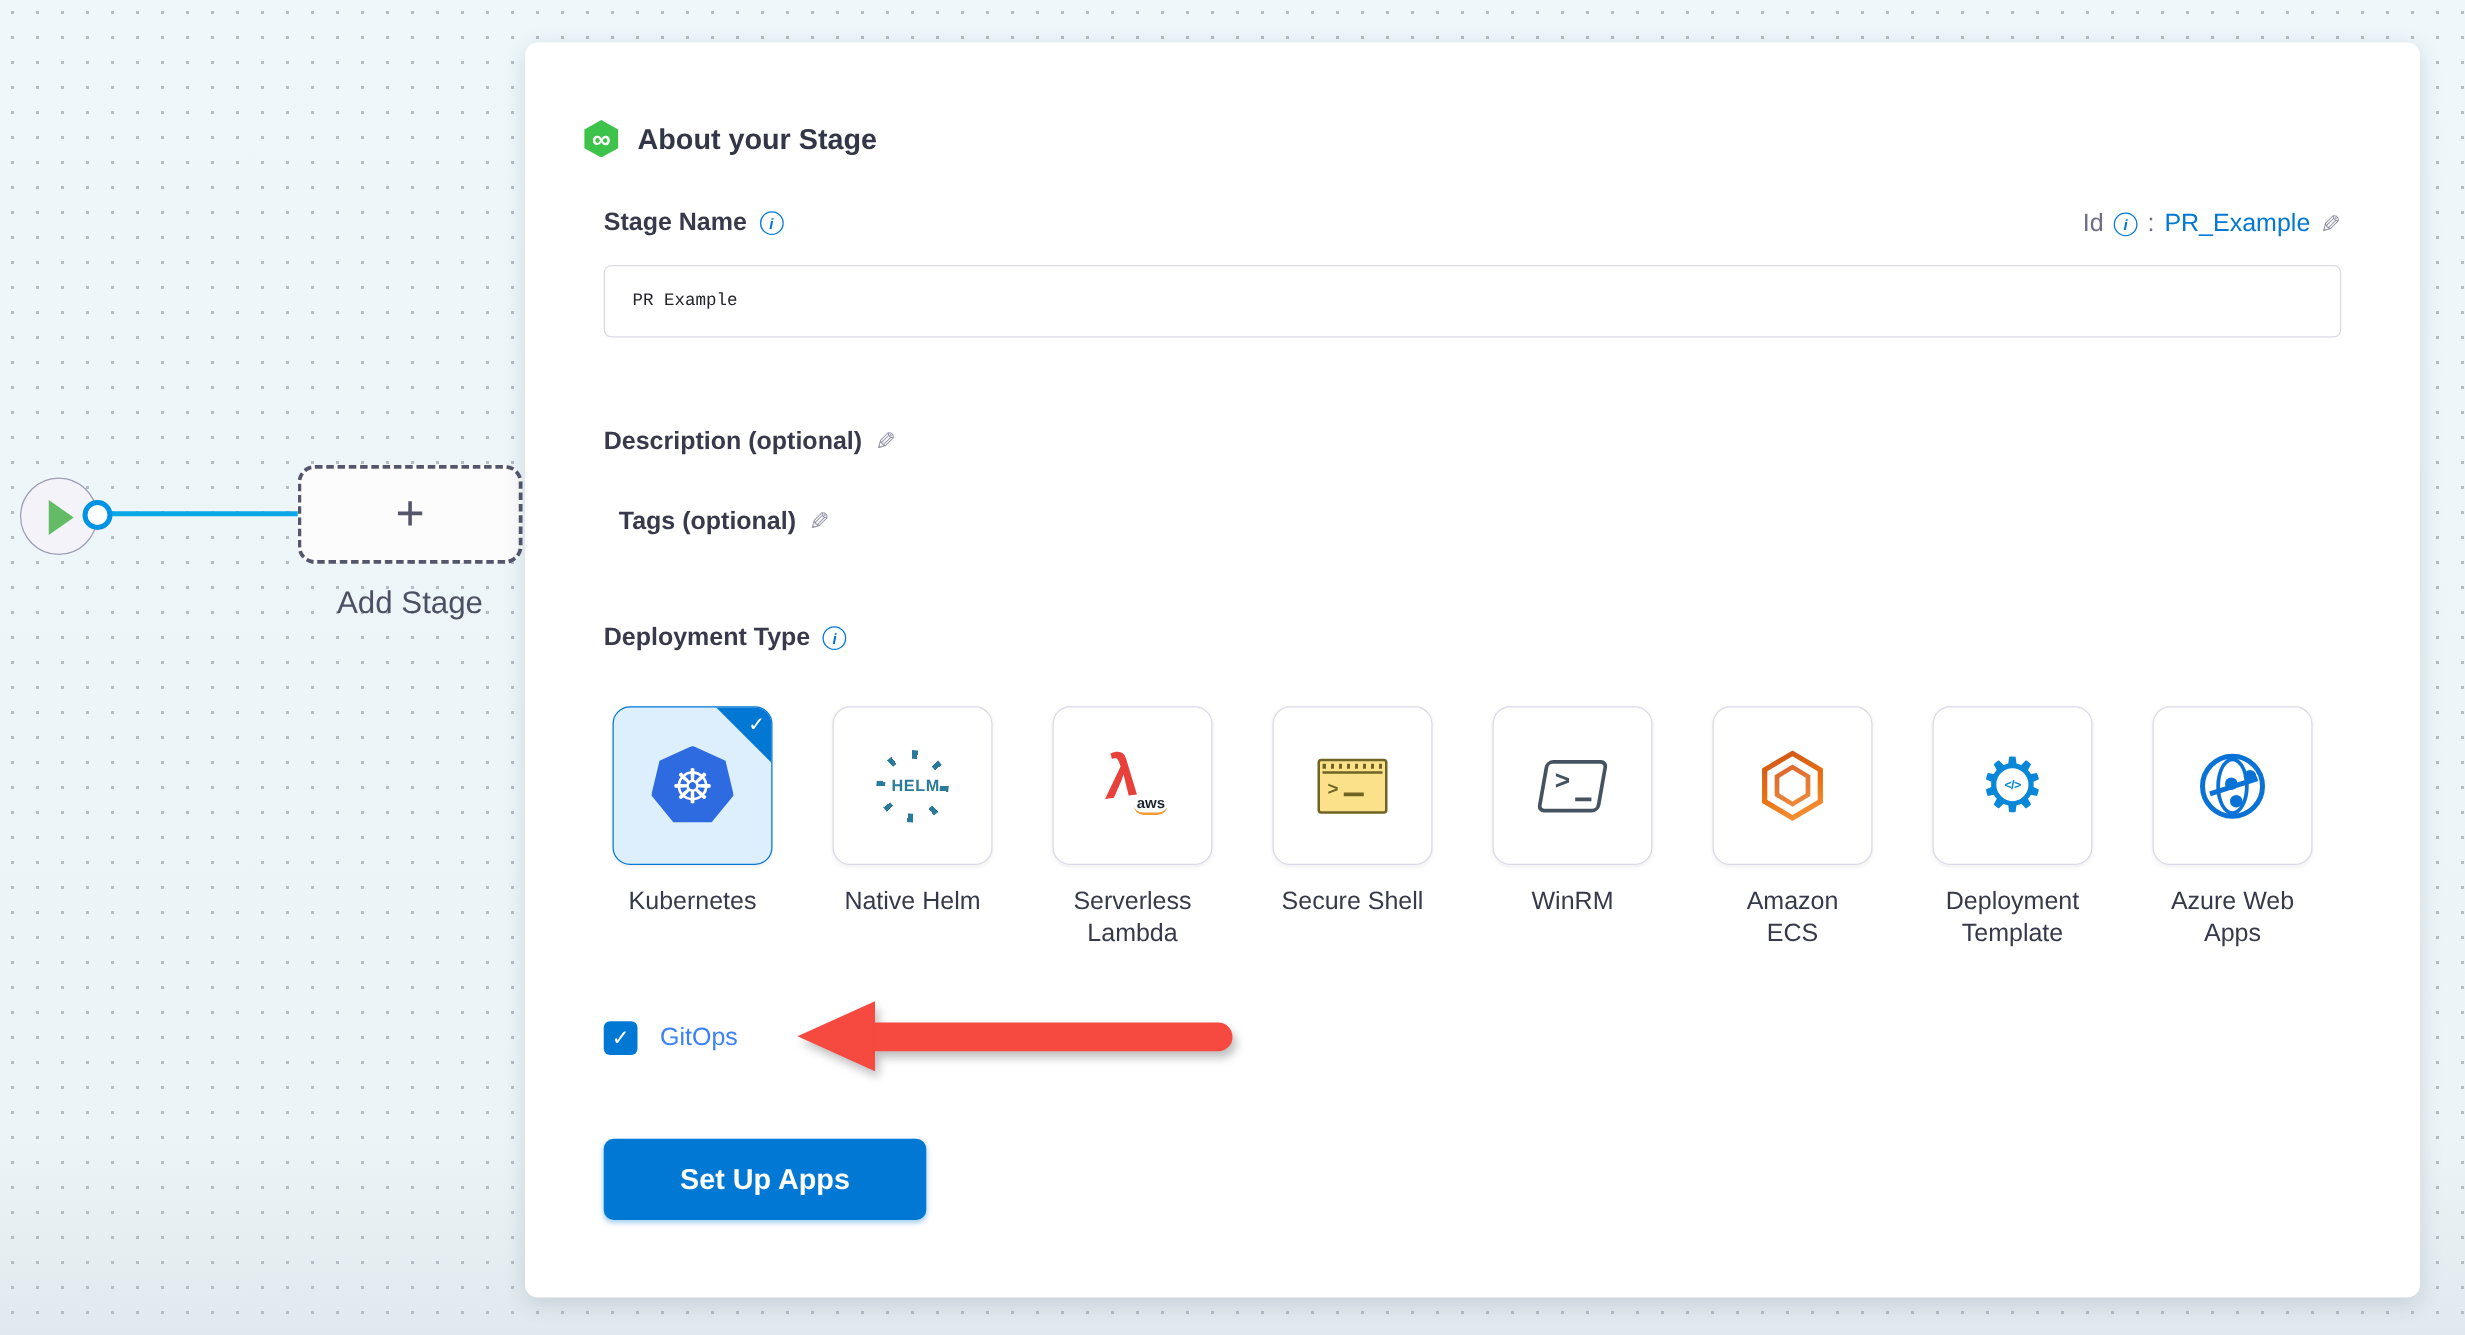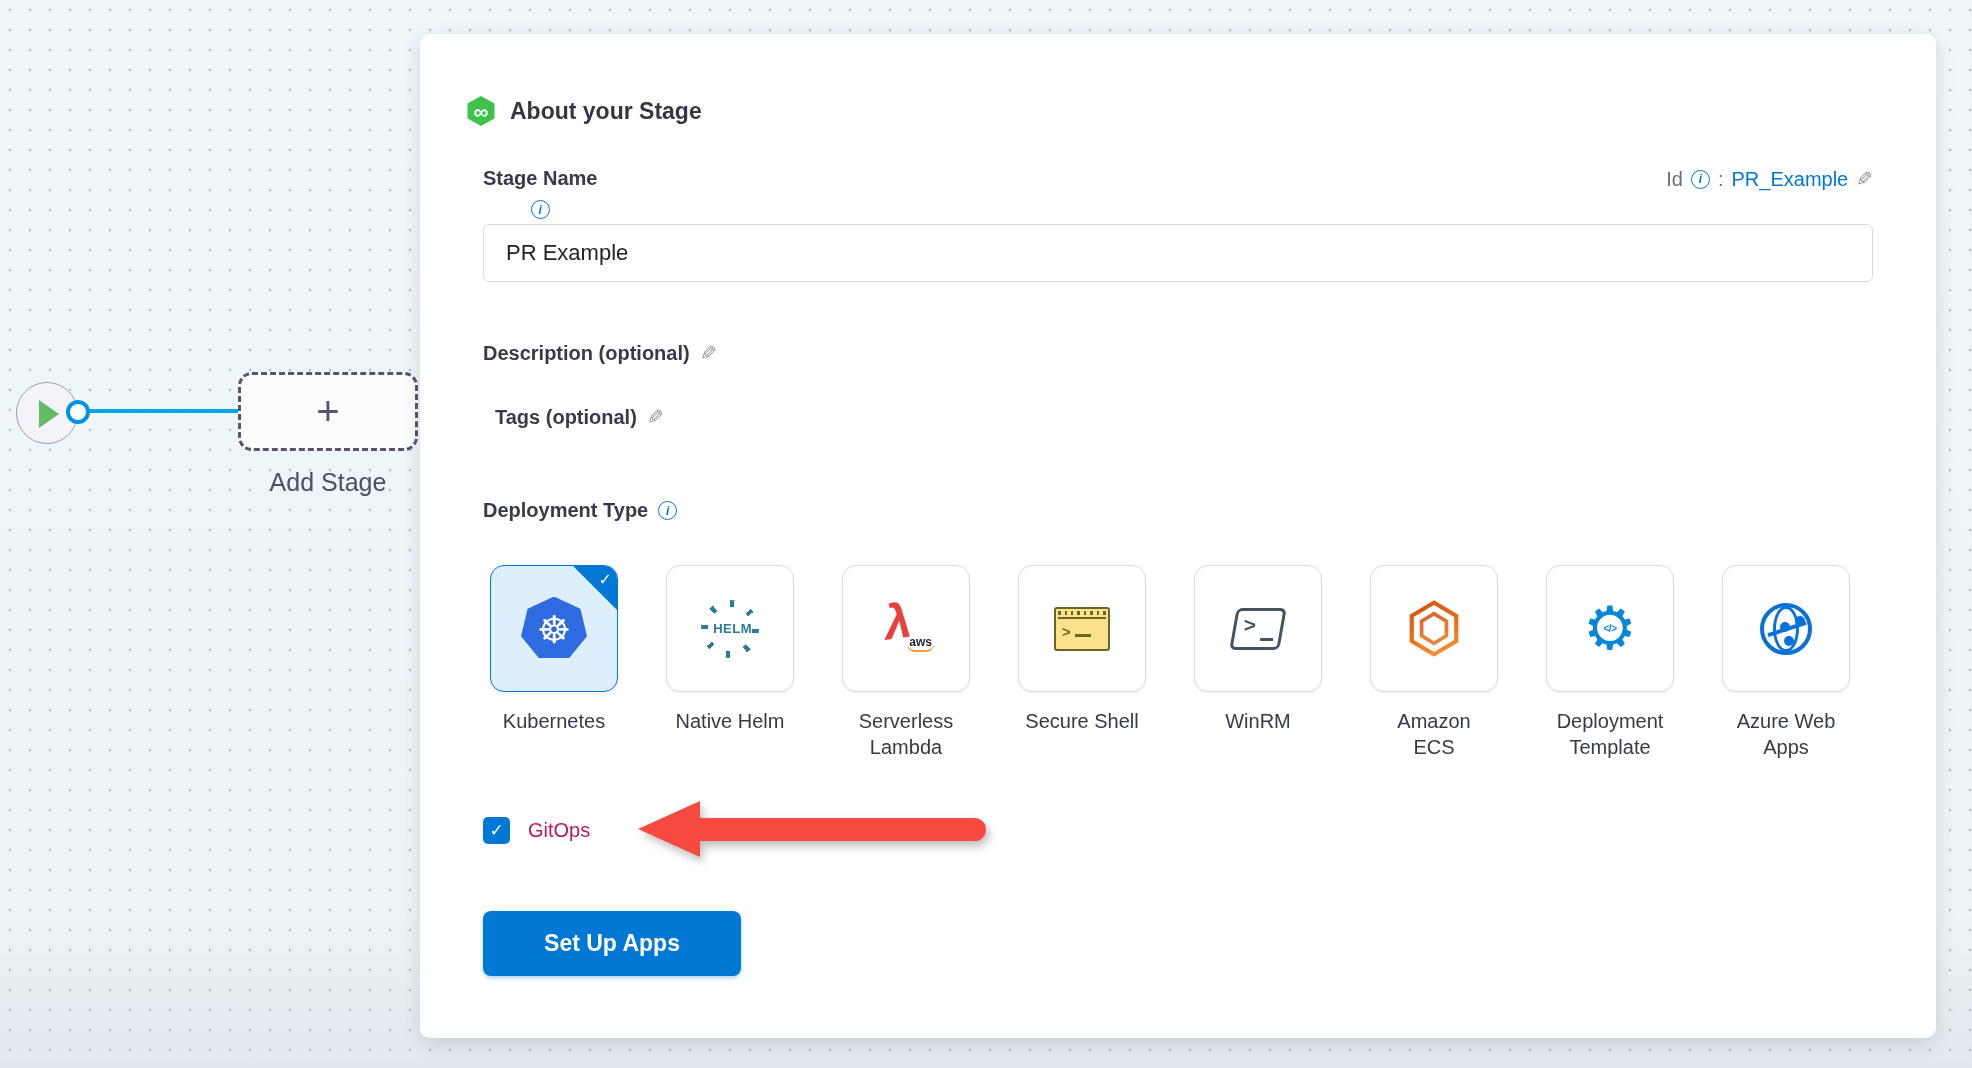--- a/index.html
+++ b/index.html
@@ -75,21 +75,21 @@
   .id-row{
     position:absolute; right:63px; top:133px; display:flex; align-items:center; gap:8px;
     font-size:20px;
   }
   .id-label,.id-colon{ color:#6b6d85; }
   .id-value{ color:#0278d5; cursor:pointer; }
 
   .stage-name-input{
     position:absolute; left:63px; top:178px; width:1390px; height:58px;
     border:1px solid #d9dae5; border-radius:6px; padding:0 22px;
-    font-size:22px; color:#22222a; font-family:Liberation Sans, sans-serif; background:#fff; outline:none;margin-top:12px;
+    font-size:14px; color:#22222a; font-family:Liberation Mono, monospace; background:#fff; outline:none;
   }
 
   
   .cards-row{ position:absolute; left:46px; top:531px; display:flex; }
   .card-col{ width:176px; display:flex; flex-direction:column; align-items:center; }
   .dt-card{
     width:128px; height:127px; background:#fff; border:1px solid #d9dae5;
     border-radius:14px; box-shadow:0 1px 3px rgba(60,70,90,0.08);
     display:flex; align-items:center; justify-content:center;
     position:relative; cursor:pointer;
@@ -196,21 +196,21 @@
   .globe-dot.d2{ right:7px; top:13px; }
   .globe-dot.d3{ left:24px; bottom:9px; }
 
   
   .gitops-row{ position:absolute; left:63px; top:783px; display:flex; align-items:center; gap:18px; }
   .checkbox{
     width:27px; height:27px; background:#0278d5; border-radius:5px;
     display:flex; align-items:center; justify-content:center;
     color:#fff; font-size:17px; font-weight:700; cursor:pointer;
   }
-  .gitops-label{ font-size:20px; color:#be185d; }
+  .gitops-label{ font-size:20px; color:#3b82f6; }
 
   .red-arrow{
     position:absolute; left:218px; top:767px; width:348px; height:56px;
     display:flex; align-items:center;
     filter:drop-shadow(3px 5px 4px rgba(70,70,70,0.35));
   }
   .arrow-head{
     width:0; height:0; border-top:28px solid transparent; border-bottom:28px solid transparent;
     border-right:62px solid #f64940;
   }
@@ -241,21 +241,21 @@
 
 <div class="panel">
 
   <div class="panel-header">
     <span class="cd-icon">
       <span>∞</span>
     </span>
     <span class="panel-title">About your Stage</span>
   </div>
 
-  <div class="field-label-row" style="left:63px; top:133px;flex-direction:column;">
+  <div class="field-label-row" style="left:63px; top:133px;">
     <span class="field-label">Stage Name</span>
     <span class="info-icon">
         <span>i</span>
       </span>
   </div>
 
   <div class="id-row">
     <span class="id-label">Id</span>
     <span class="info-icon">
         <span>i</span>

